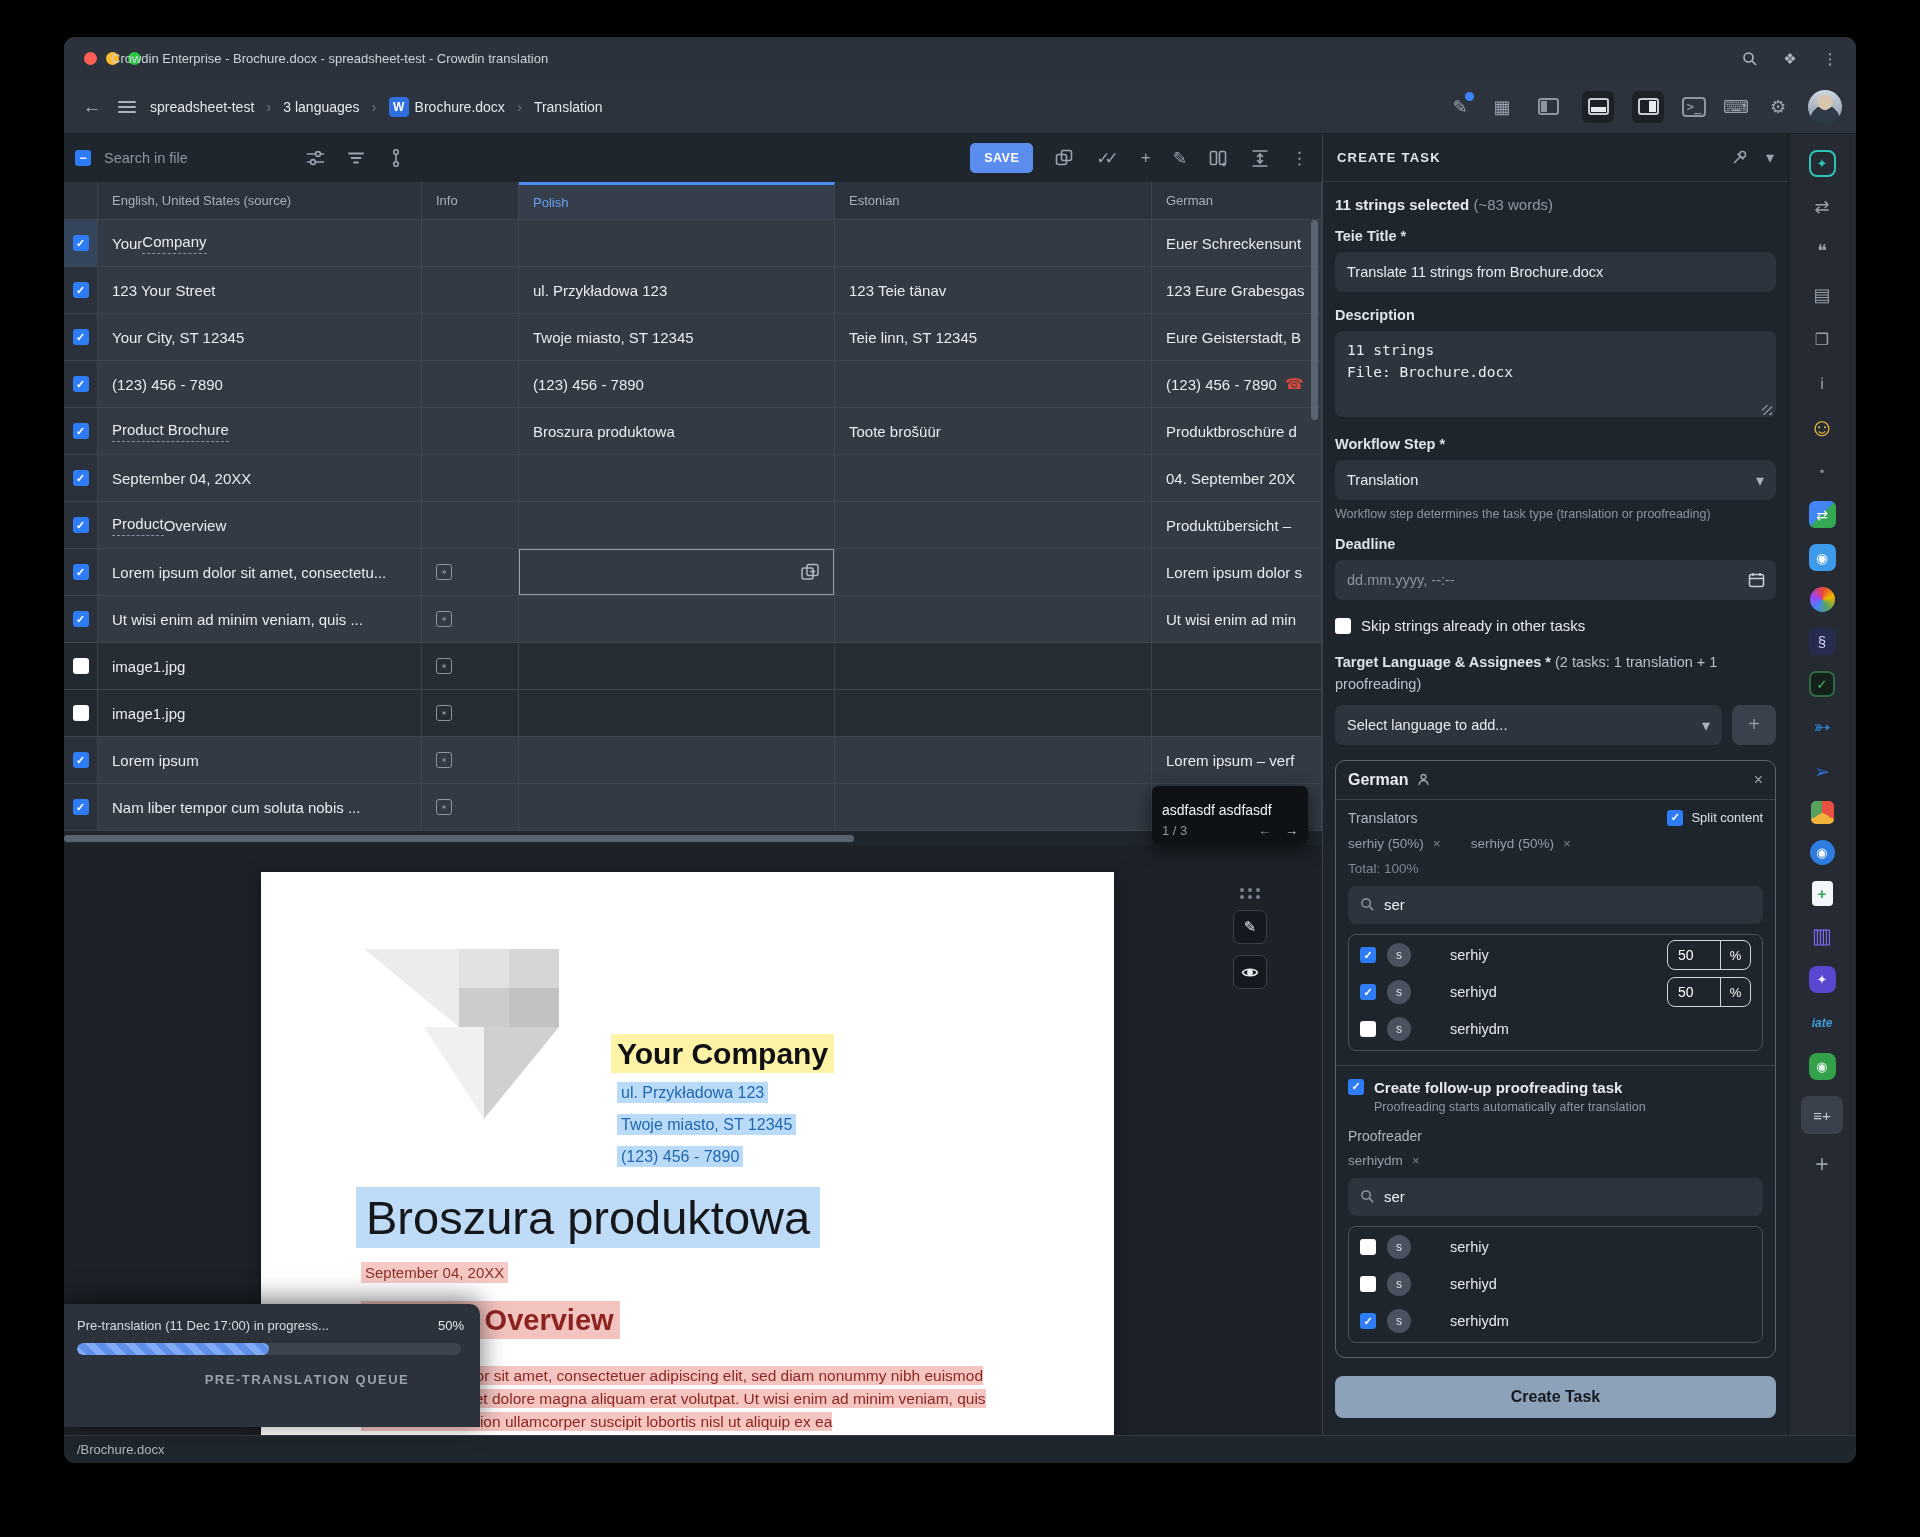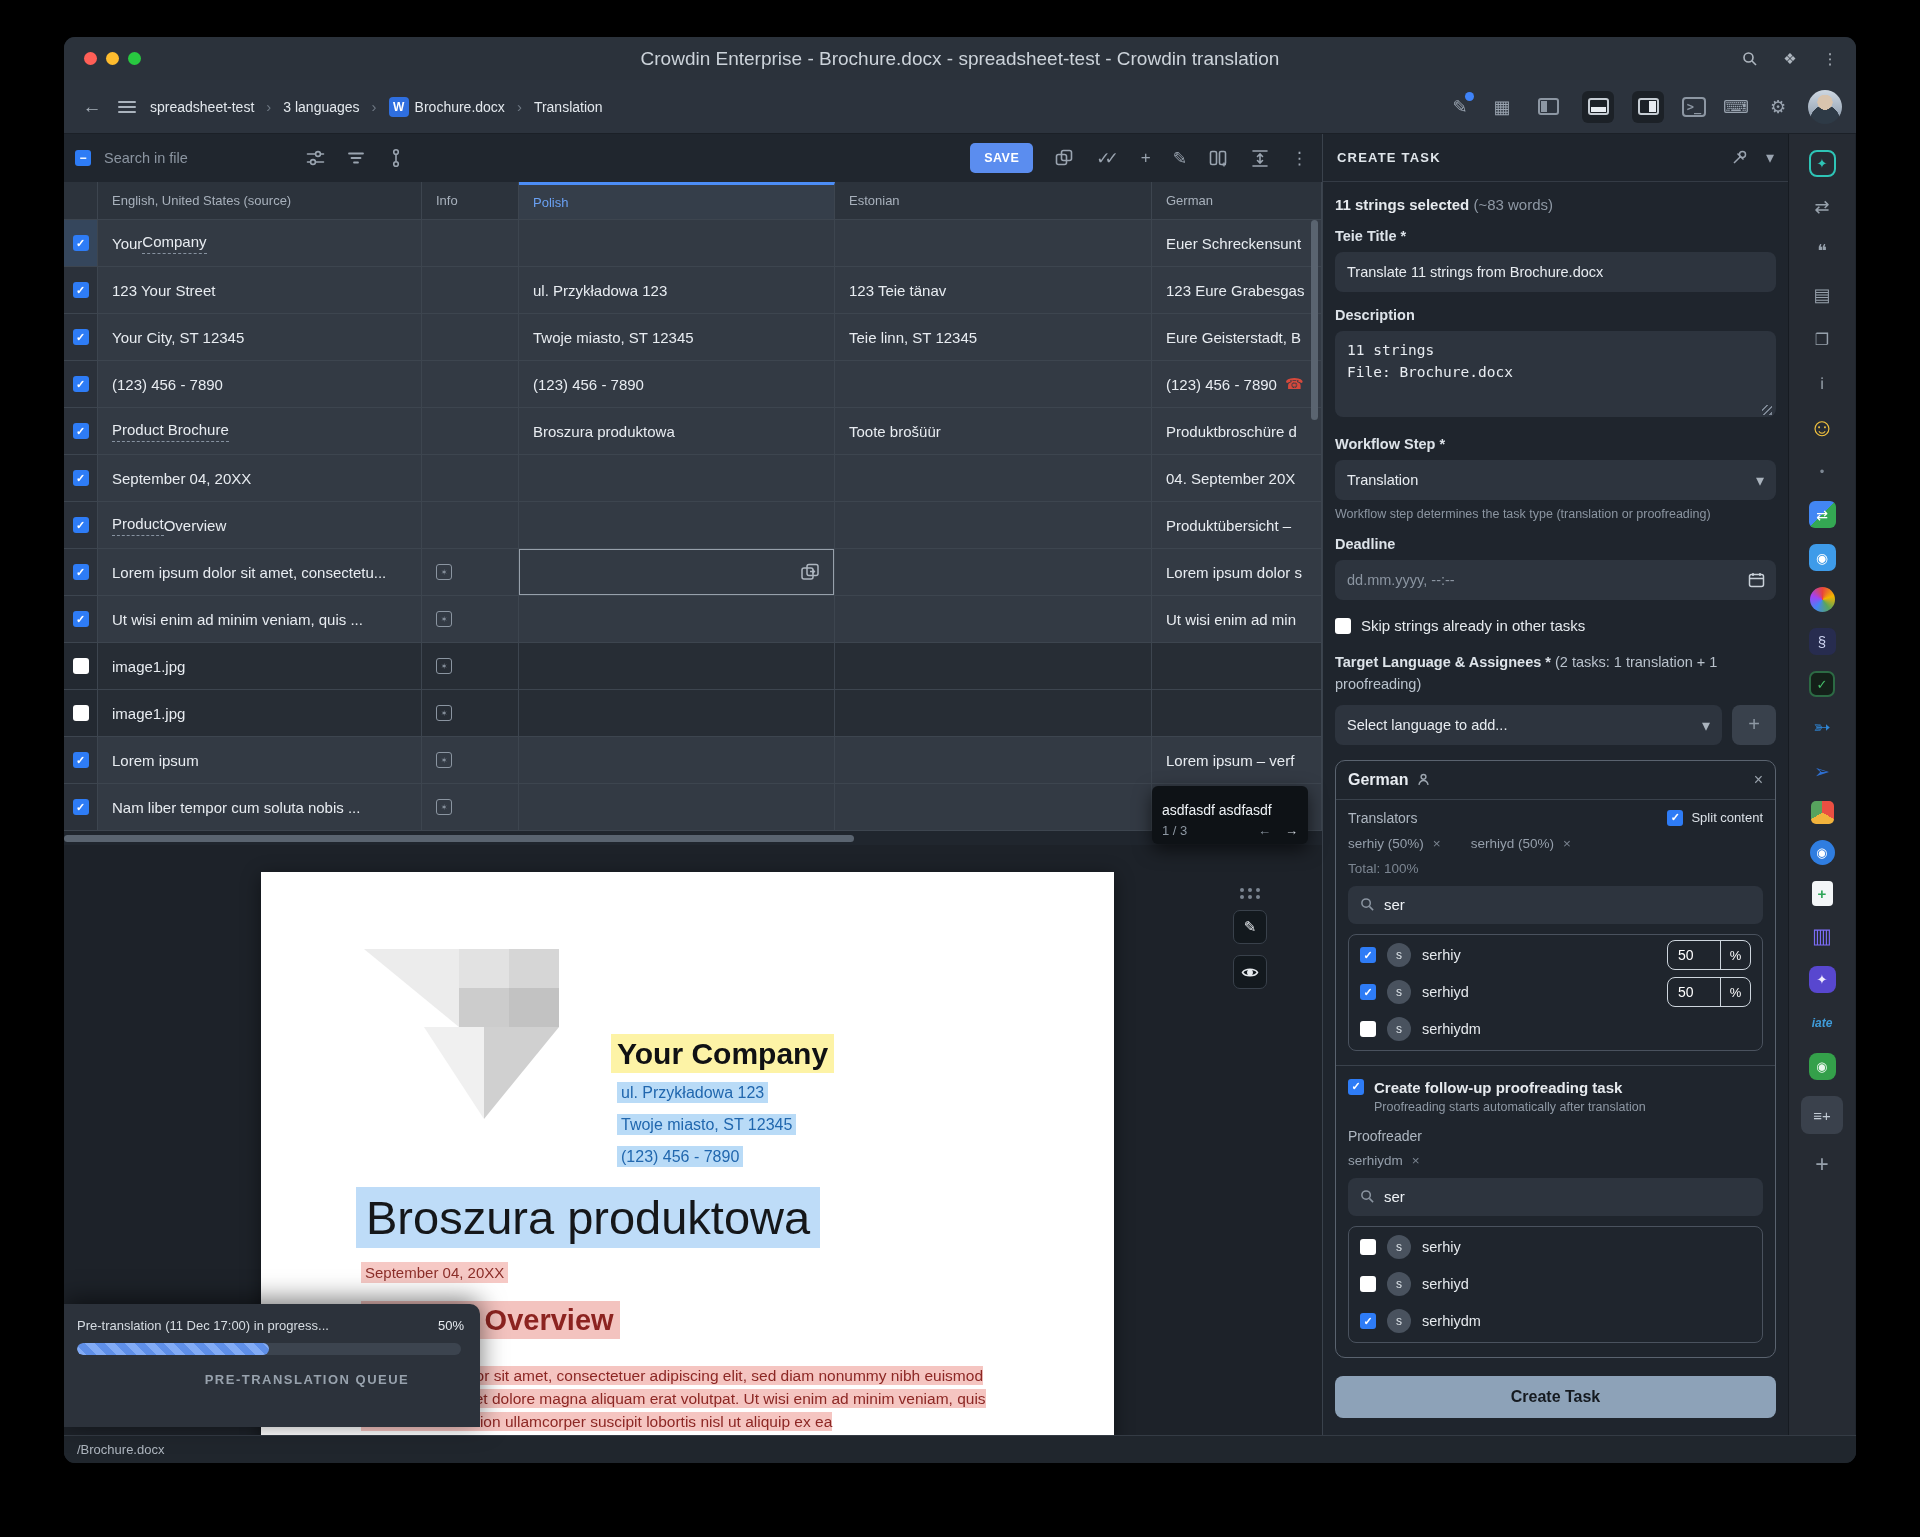--- a/index.html
+++ b/index.html
@@ -9,21 +9,21 @@
 
   
   .window { position:absolute; left:64px; top:37px; width:1792px; height:1426px;
             background:#20262e; border-radius:11px; overflow:hidden; box-shadow:0 18px 60px rgba(0,0,0,.8); }
 
   
   .titlebar { position:absolute; left:0; top:0; right:0; height:43px; background:#2b323b; display:flex; align-items:center; }
   .traffic { display:flex; gap:9px; margin-left:20px; }
   .light { width:13px; height:13px; border-radius:50%; }
   .light.r{background:#ff5f57}.light.y{background:#febc2e}.light.g{background:#28c840}
-  .wtitle { position:absolute; left:0; right:0; text-align:center; font-size:19px; color:#ccd3da; pointer-events:none; }
+  .wtitle { position:absolute; left:0; right:0; text-align:left; font-size:13px; color:#ccd3da; pointer-events:none;padding-left:47px; }
   .tb-icons { position:absolute; right:16px; display:flex; gap:20px; align-items:center; color:#aeb6bf; }
   .tb-icons .ic { width:20px; height:20px; display:flex; align-items:center; justify-content:center; font-size:15px; }
 
   
   .appbar { position:absolute; left:0; top:43px; right:0; height:54px; background:#2c333d; display:flex; align-items:center; border-bottom:1px solid #1b2027; }
   .nav-ic { color:#aab3bd; font-size:19px; width:28px; text-align:center; }
   .back { margin-left:14px; }
   .burger { width:18px; height:12px; margin:0 14px 0 12px; display:flex; flex-direction:column; justify-content:space-between; }
   .burger i { display:block; height:2px; background:#aab3bd; border-radius:1px; }
   .bc { display:flex; align-items:center; gap:12px; font-size:14px; color:#e3e8ed; }
@@ -161,21 +161,21 @@
   .tr-row .lbl { font-size:14px; color:#aeb7c1; }
   .split { margin-left:auto; display:flex; align-items:center; gap:8px; font-size:13px; color:#dbe1e7; }
   .tags { display:flex; gap:30px; margin-top:10px; font-size:13.5px; color:#959fab; }
   .tag i { font-style:normal; color:#7b8591; margin-left:9px; }
   .total { margin-top:10px; font-size:13.5px; color:#7b8591; }
   .searchbox { display:flex; align-items:center; gap:9px; background:#2d343e; border-radius:8px; height:38px; padding:0 12px; margin-top:10px; color:#8b95a1; }
   .searchbox input { flex:1; background:transparent; border:none; outline:none; color:#eef2f6; font-size:15px; }
   .optlist { border:1px solid #4a525e; border-radius:8px; margin-top:10px; padding:2px 0; }
   .opt { display:flex; align-items:center; gap:11px; height:37px; padding:0 11px; }
   .avatar-s { width:24px; height:24px; border-radius:50%; background:#49525e; color:#dfe5ea; font-size:12px; display:flex; align-items:center; justify-content:center; flex:none; }
-  .opt .nm { font-size:14.5px; color:#e6eaee; }
+  .opt .nm { font-size:14.5px; color:#e6eaee;margin-left:28px; }
   .share { margin-left:auto; display:flex; height:30px; border:1.5px solid #cdd5dd; border-radius:8px; overflow:hidden;justify-content:space-between; }
   .share input { width:52px; background:transparent; border:none; outline:none; color:#fff; font-size:14px; padding:0 10px; }
   .share .unit { width:30px; display:flex; align-items:center; justify-content:center; border-left:1.5px solid #cdd5dd; color:#fff; font-size:13px; }
   .divider { height:1px; background:#3a424c; margin:14px -12px 0; }
   .fu { margin-top:13px; display:flex; gap:10px; align-items:flex-start; }
   .fu .t { font-size:15px; font-weight:bold; color:#e6eaee; }
   .fu .h { font-size:12.5px; color:#8e98a4; margin-top:4px; font-weight:normal; }
   .proof-lbl { margin-top:14px; font-size:14px; color:#aeb7c1; }
   .proof-tag { margin-top:9px; font-size:13.5px; color:#959fab; }
   .submit { width:100%; height:42px; margin-top:18px; border:none; border-radius:8px; background:#8da2b8; color:#151a20; font-size:16px; font-weight:bold; font-family:"Liberation Sans", sans-serif; }

